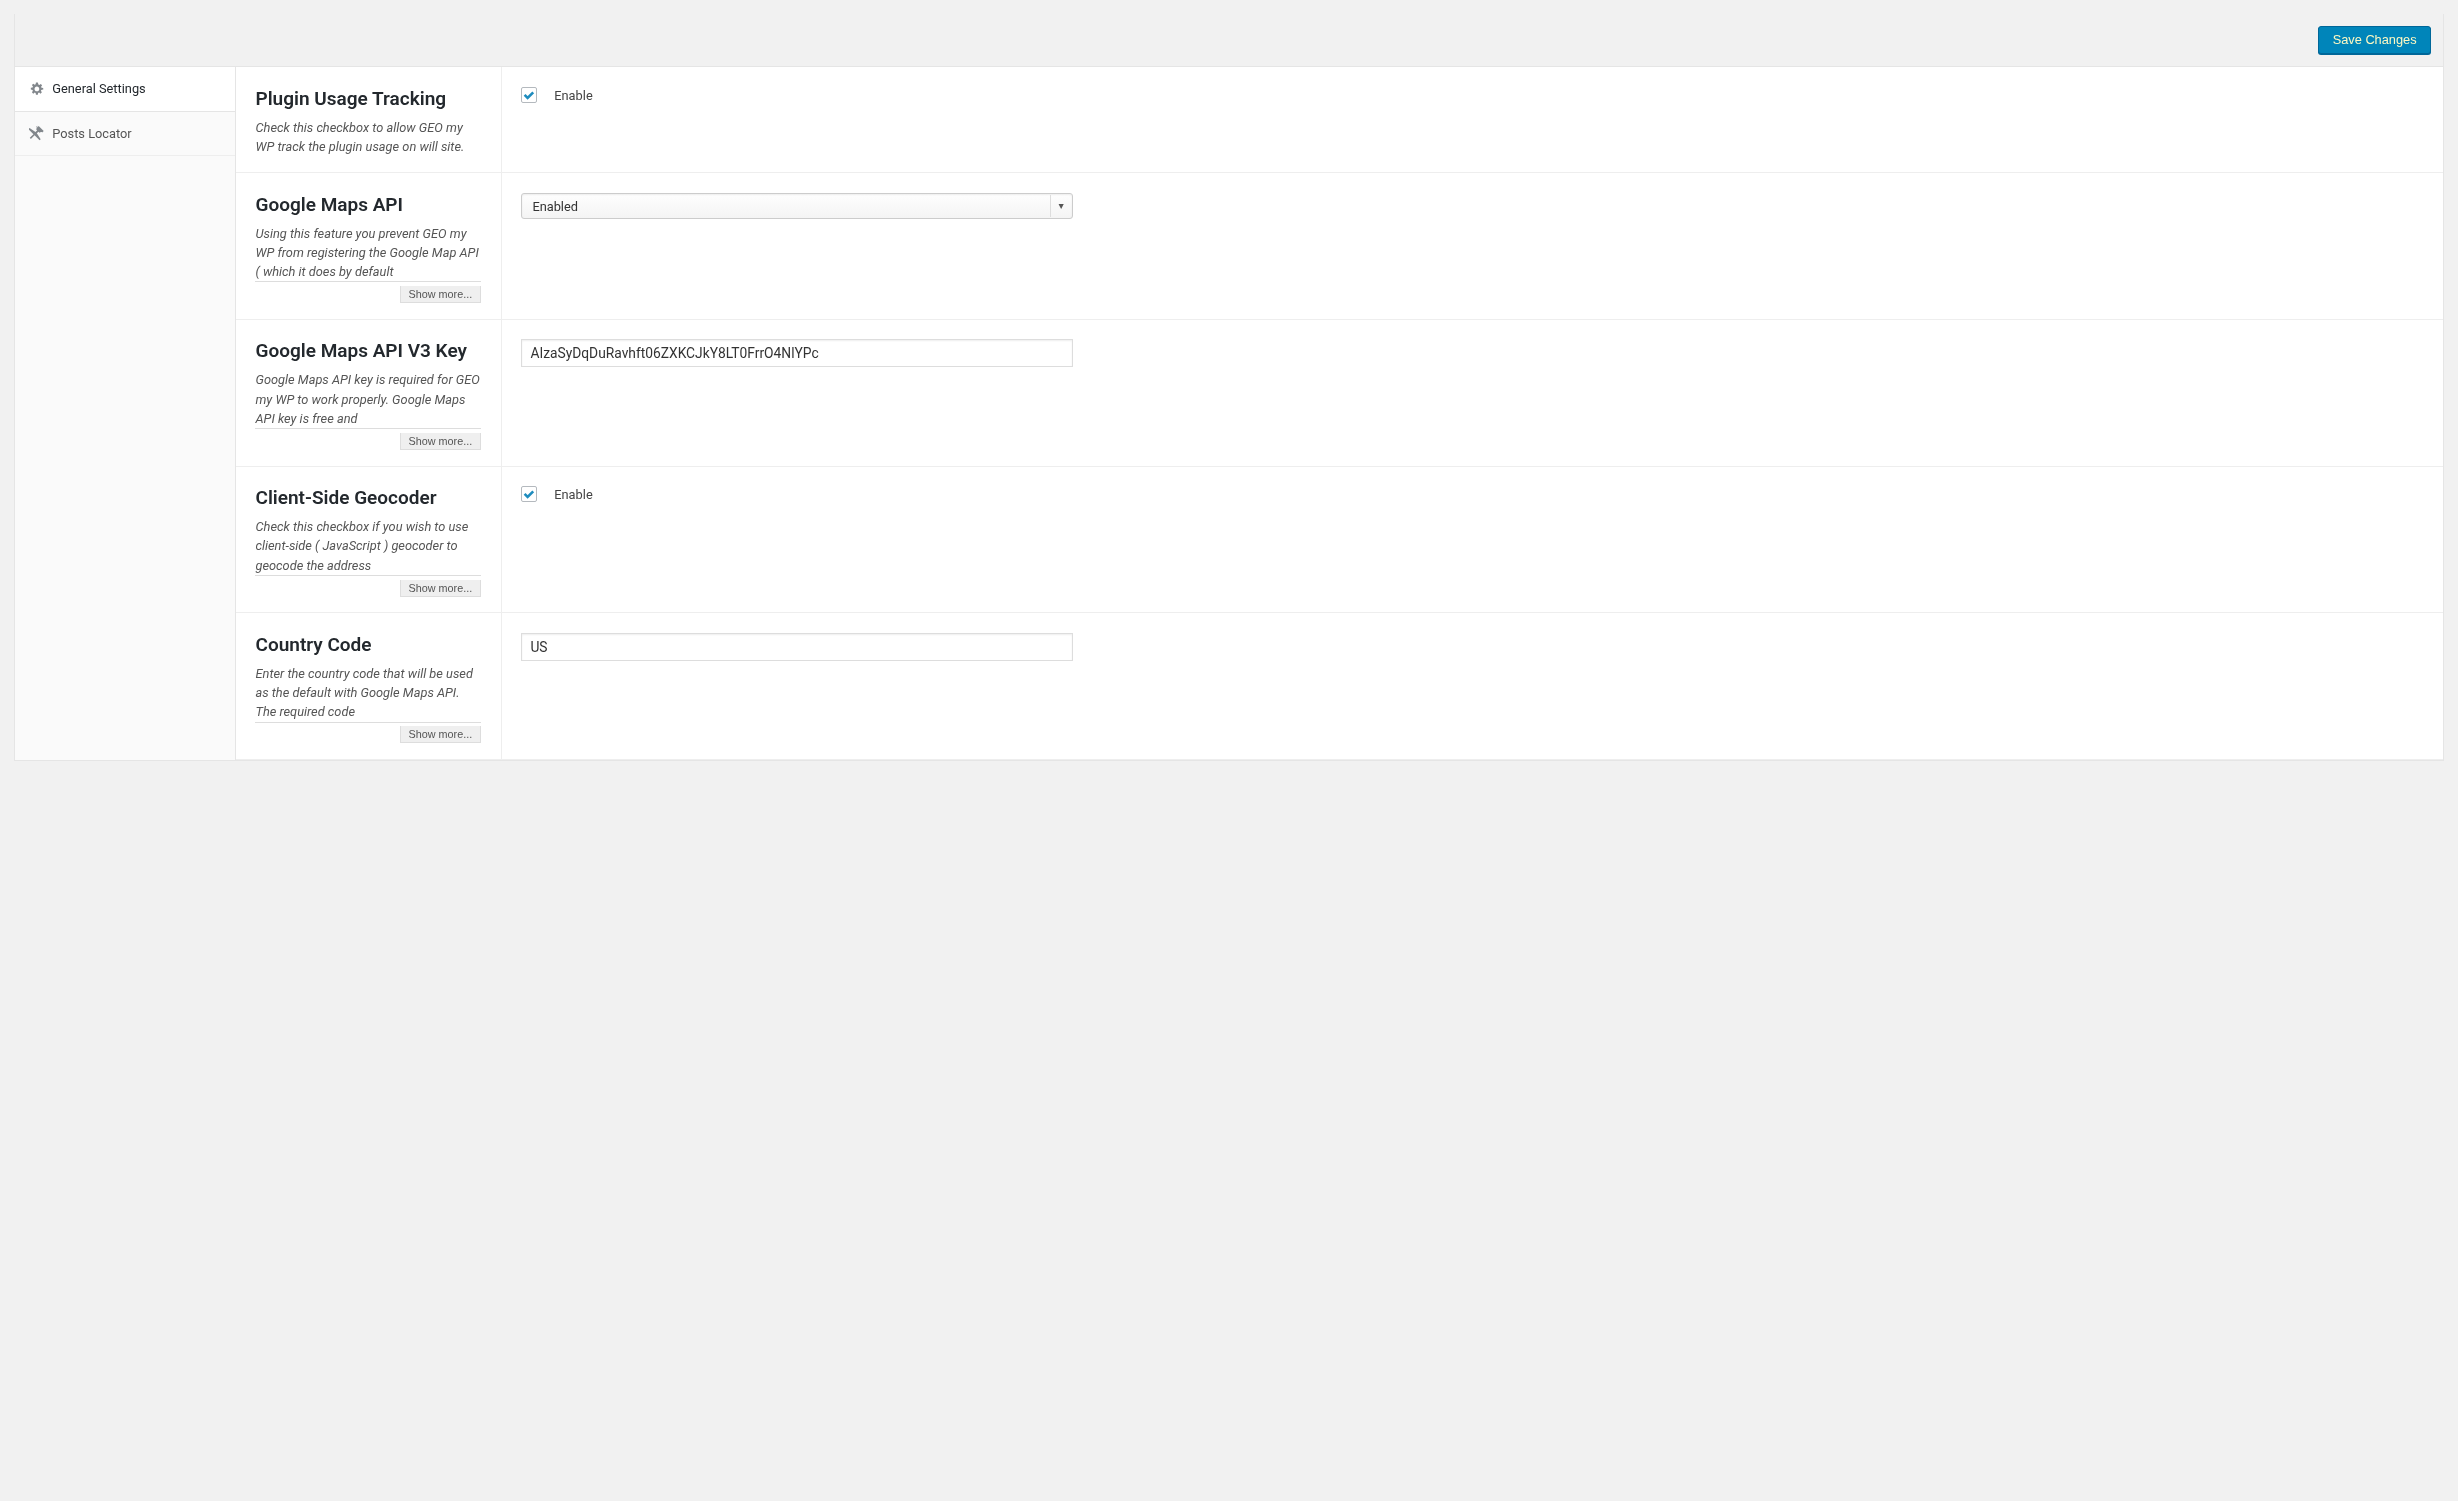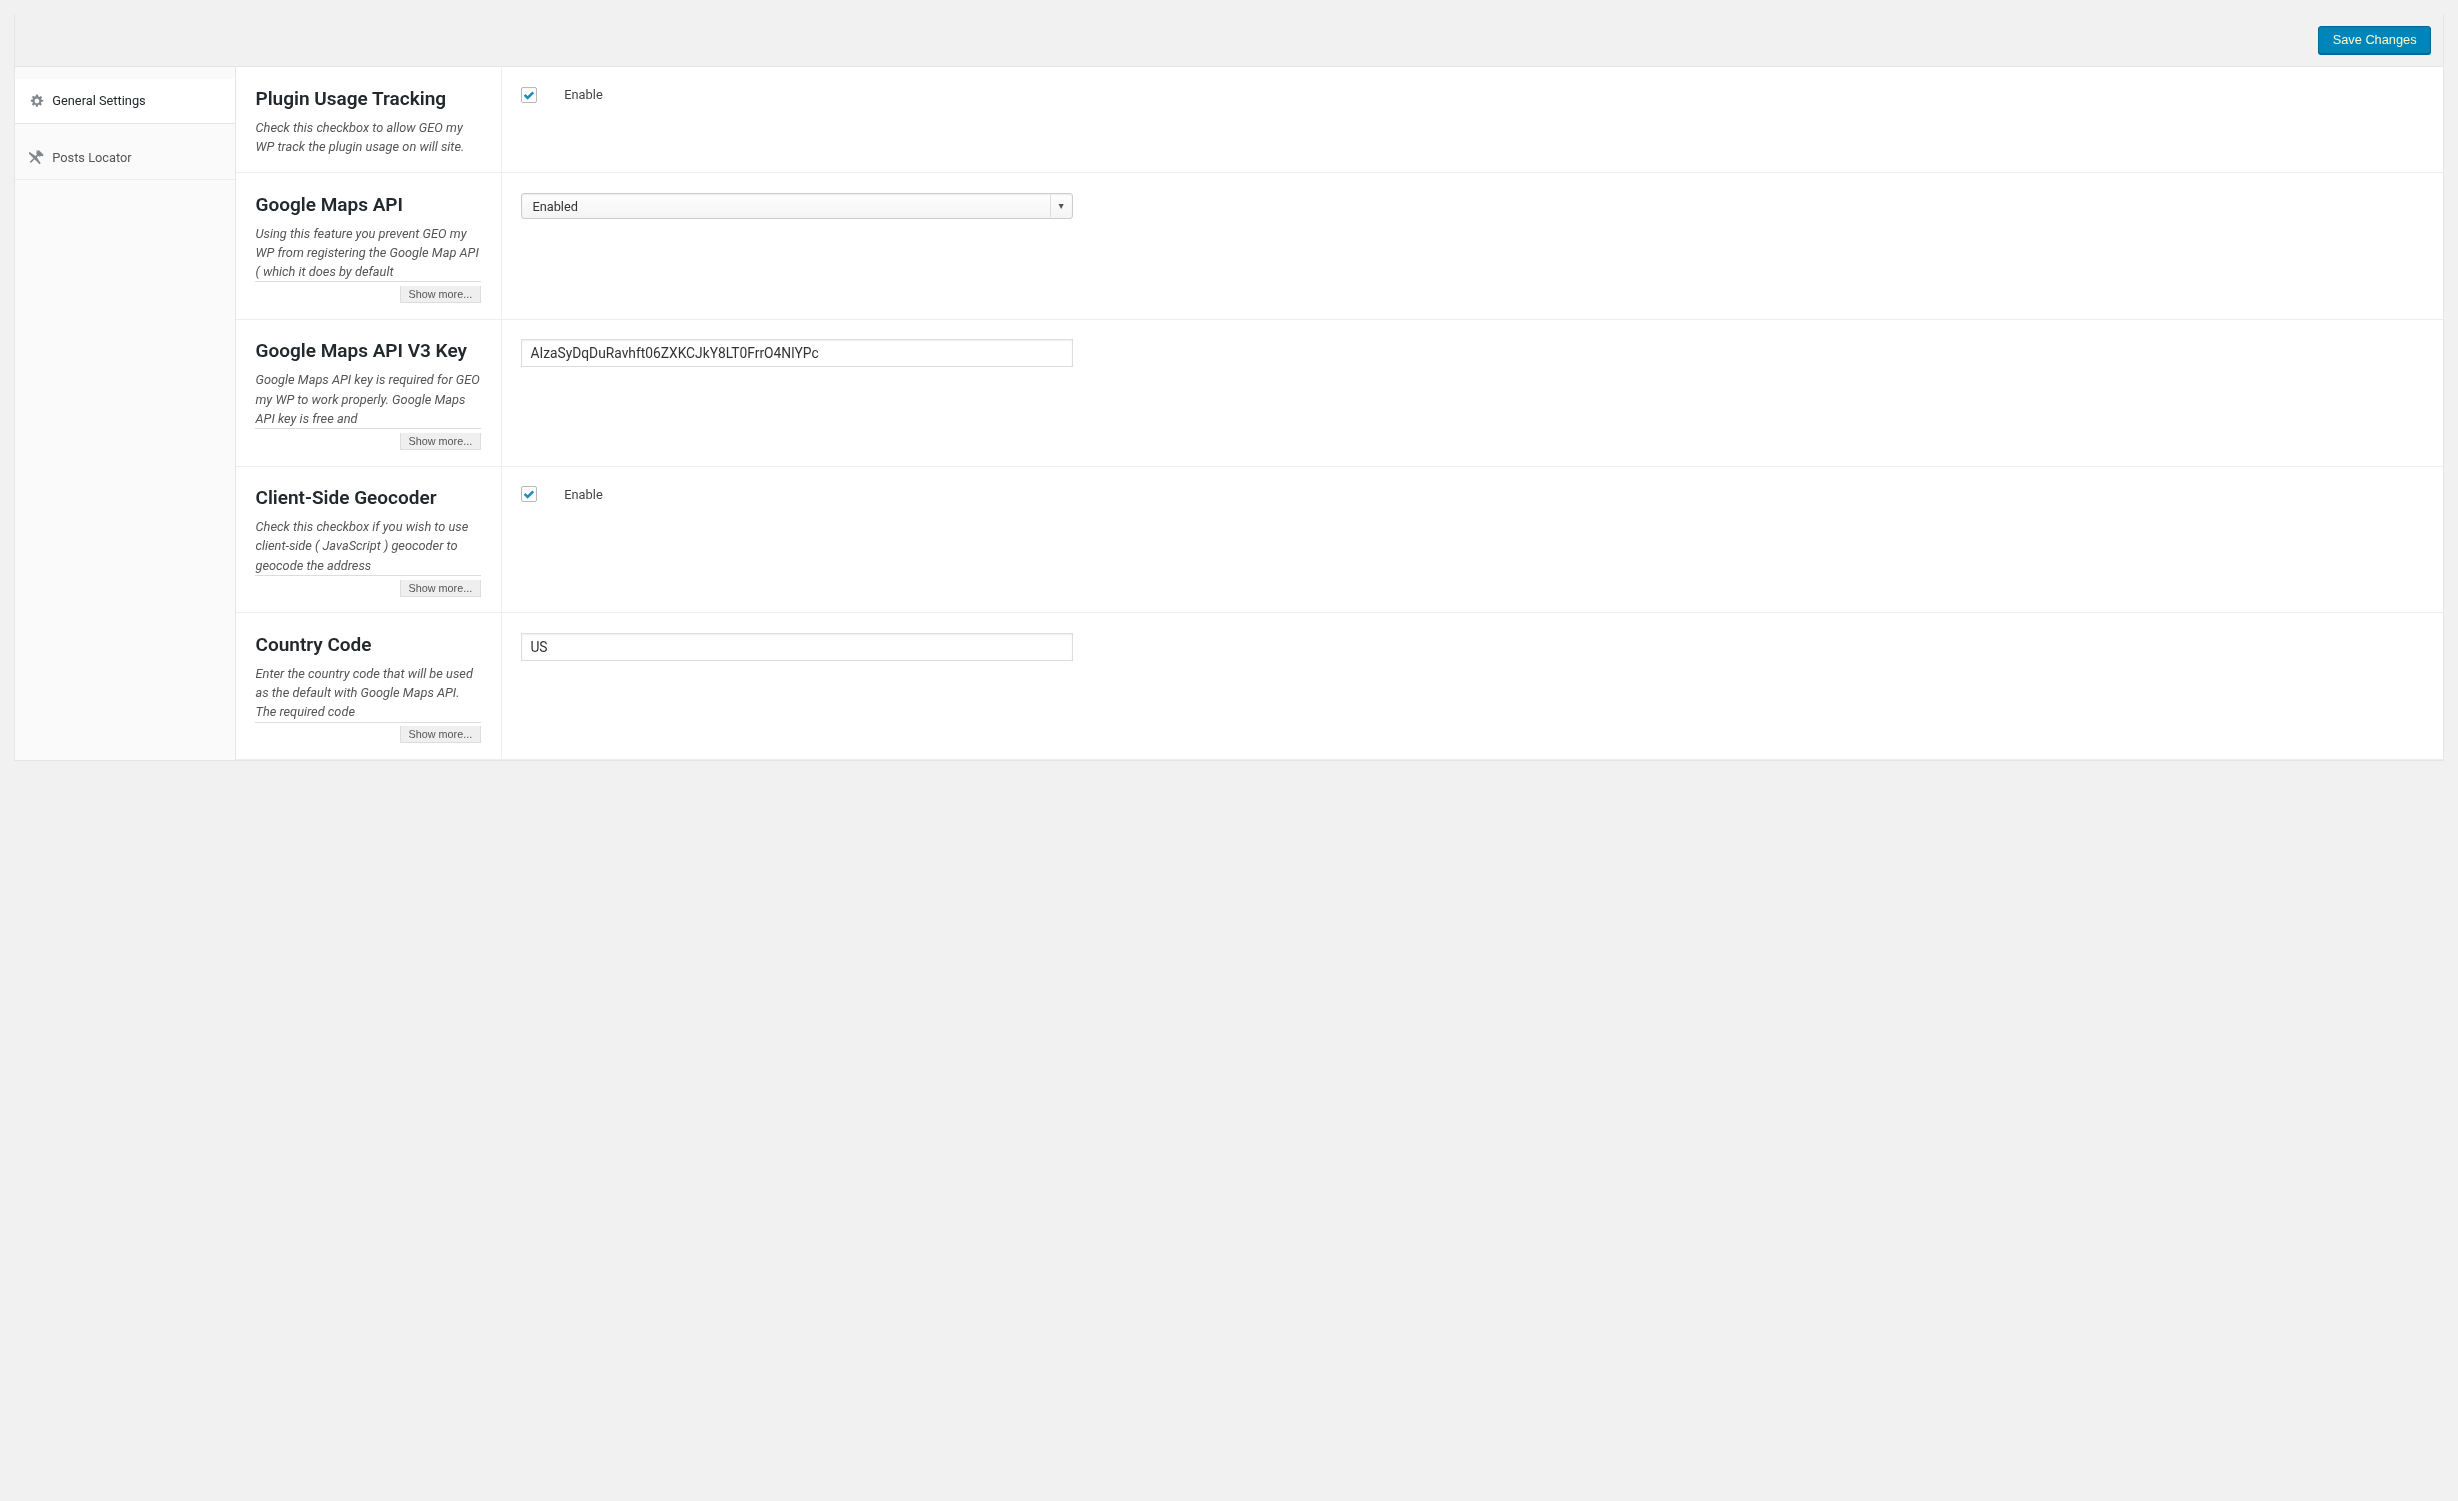--- a/index.html
+++ b/index.html
@@ -50,21 +50,20 @@
     }
     .sidebar-item {
       padding: 13.8px 13.8px;
       display: flex;
       align-items: center;
       gap: 7.9px;
       cursor: pointer;
       color: #555;
       font-size: 12.8px;
       border-bottom: 1px solid #eee;
-      margin-top: 12px;
     }
     .sidebar-item.active {
       background: #fff;
       color: #23282d;
       border-bottom: 1px solid #e5e5e5;
     }
     .sidebar-item .icon {
       width: 15.8px;
       height: 15.8px;
       display: inline-flex;
@@ -118,22 +117,22 @@
       font-size: 10.8px;
       padding: 2px 7.9px;
       cursor: pointer;
     }
     .setting-control-col {
       flex: 1;
       padding: 19.7px;
     }
     .checkbox-wrap {
       display: flex;
-      align-items: center;
-      gap: 27px;
+      align-items: flex-end;
+      gap: 17px;
     }
     .checkbox-box {
       width: 15.8px;
       height: 15.8px;
       border: 1px solid #b4b9be;
       background: #fff;
       display: inline-flex;
       align-items: center;
       justify-content: center;
       cursor: pointer;

